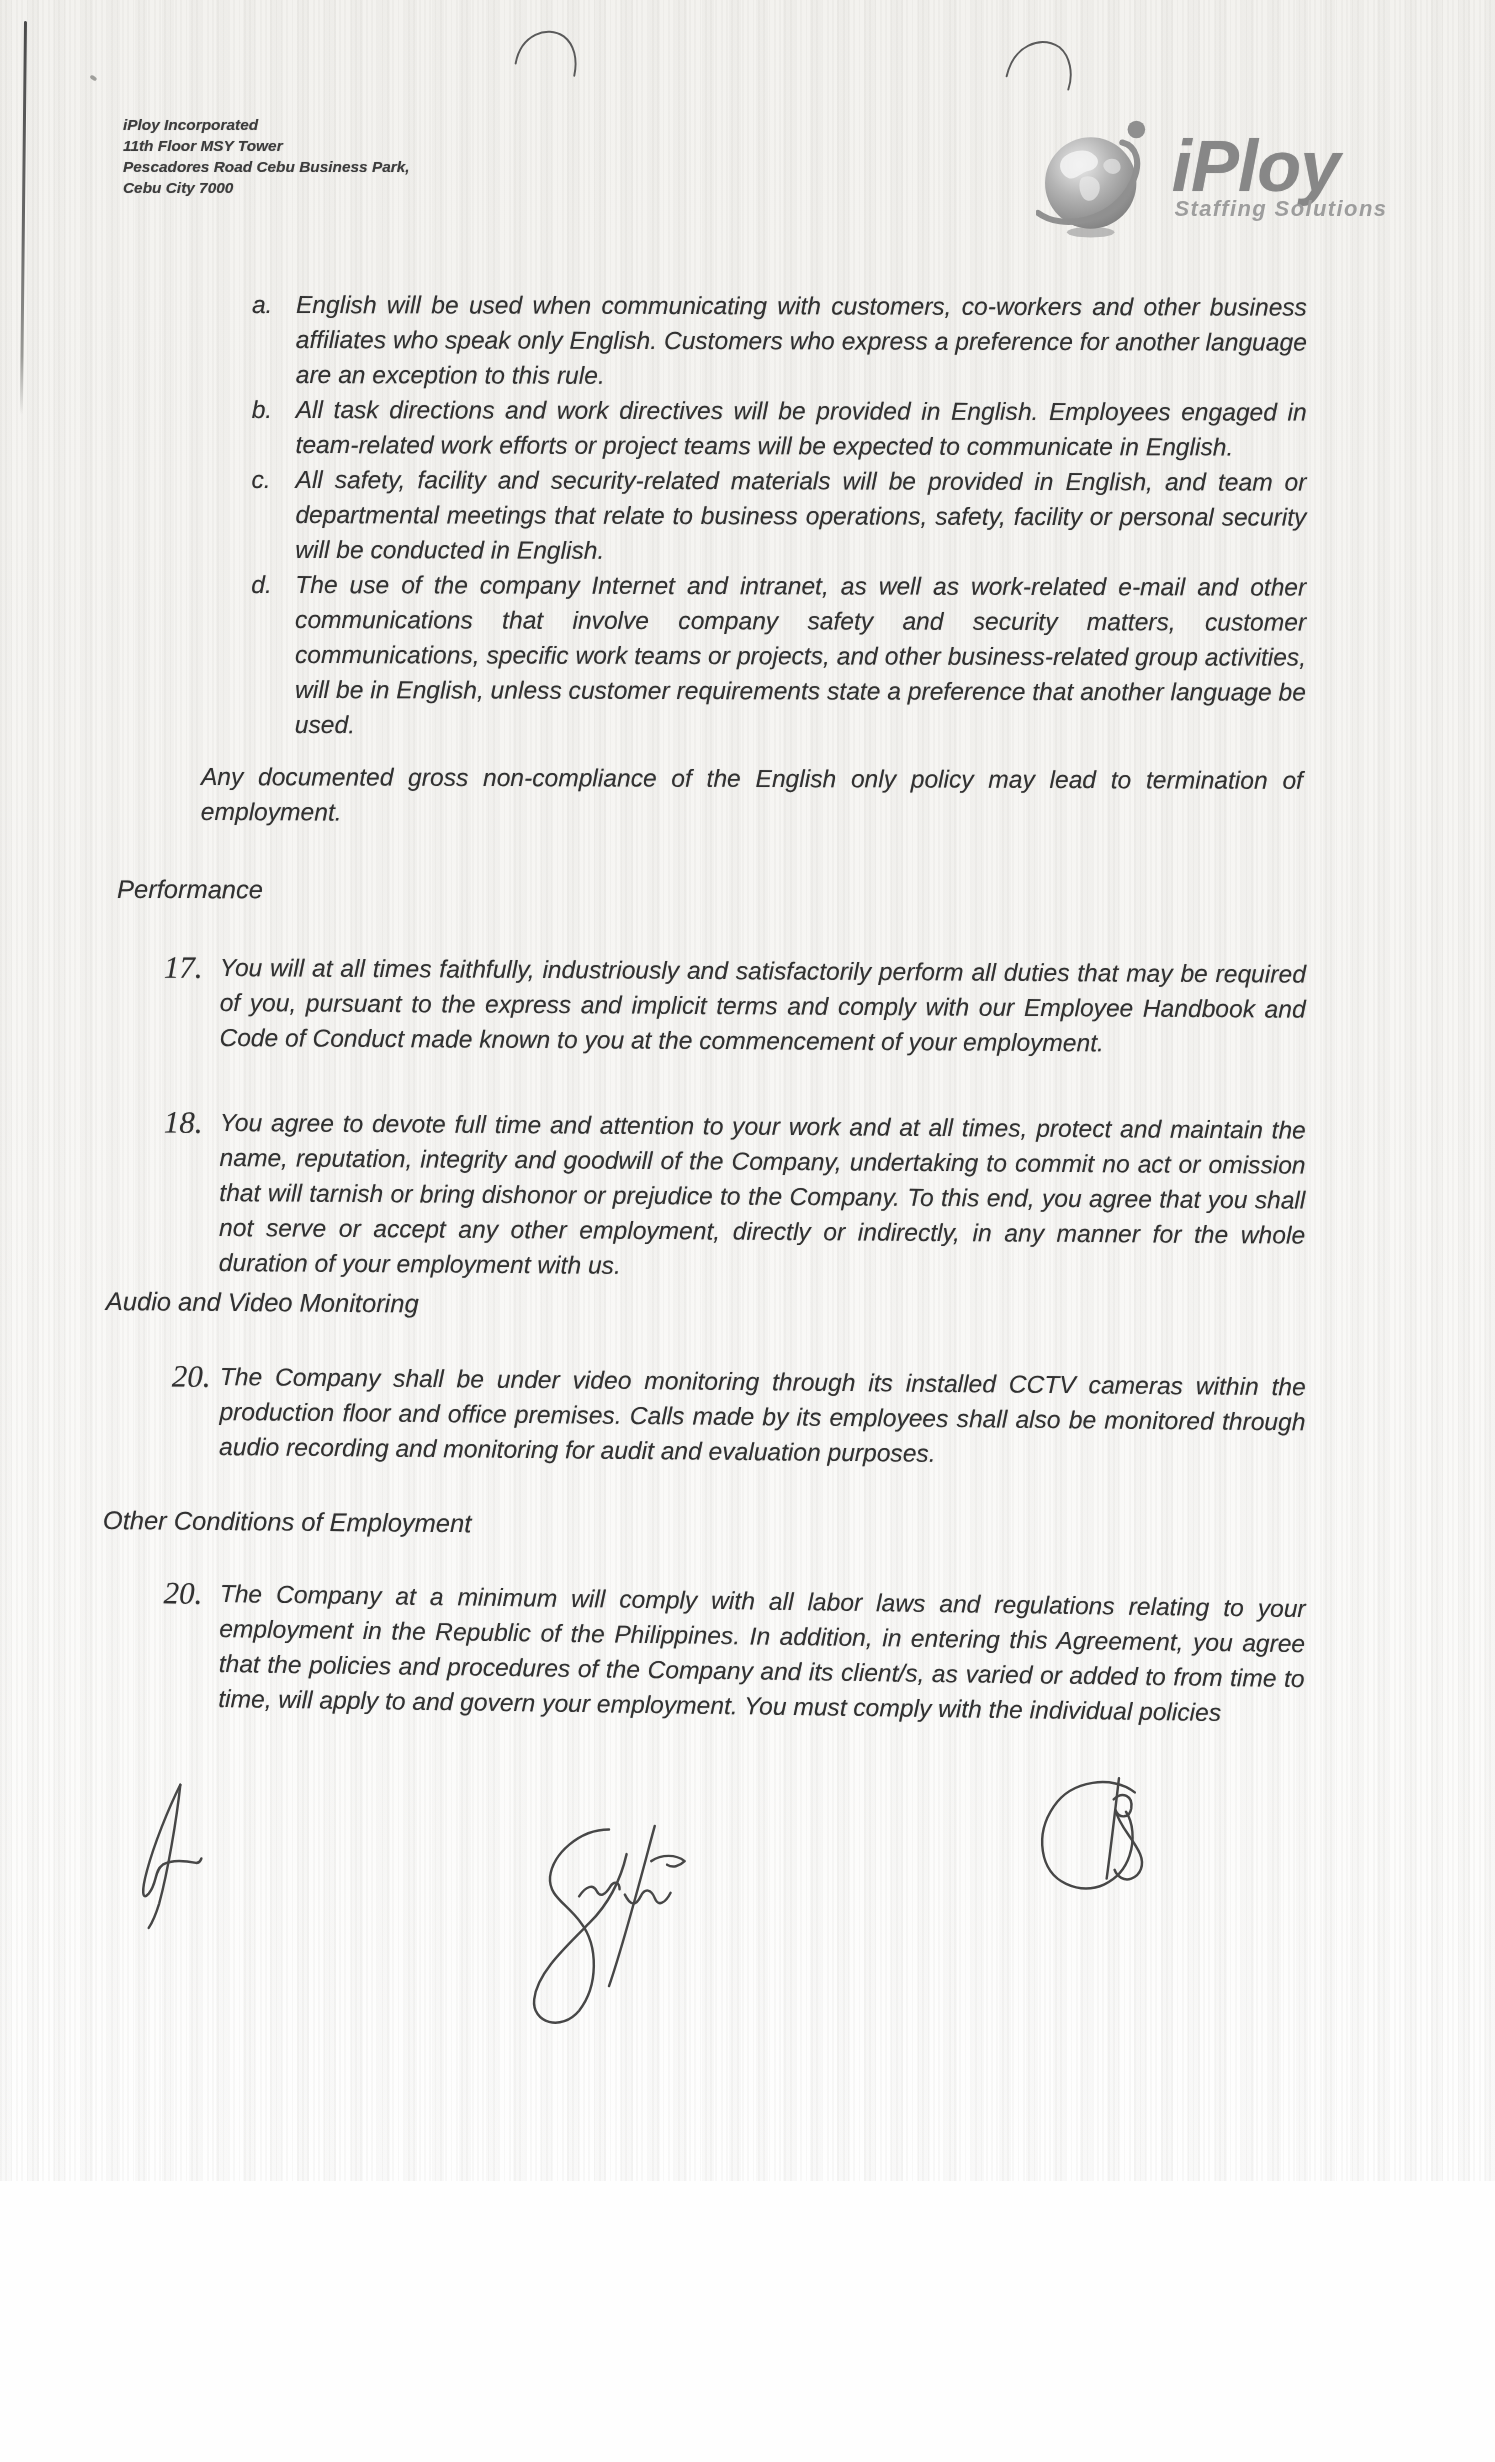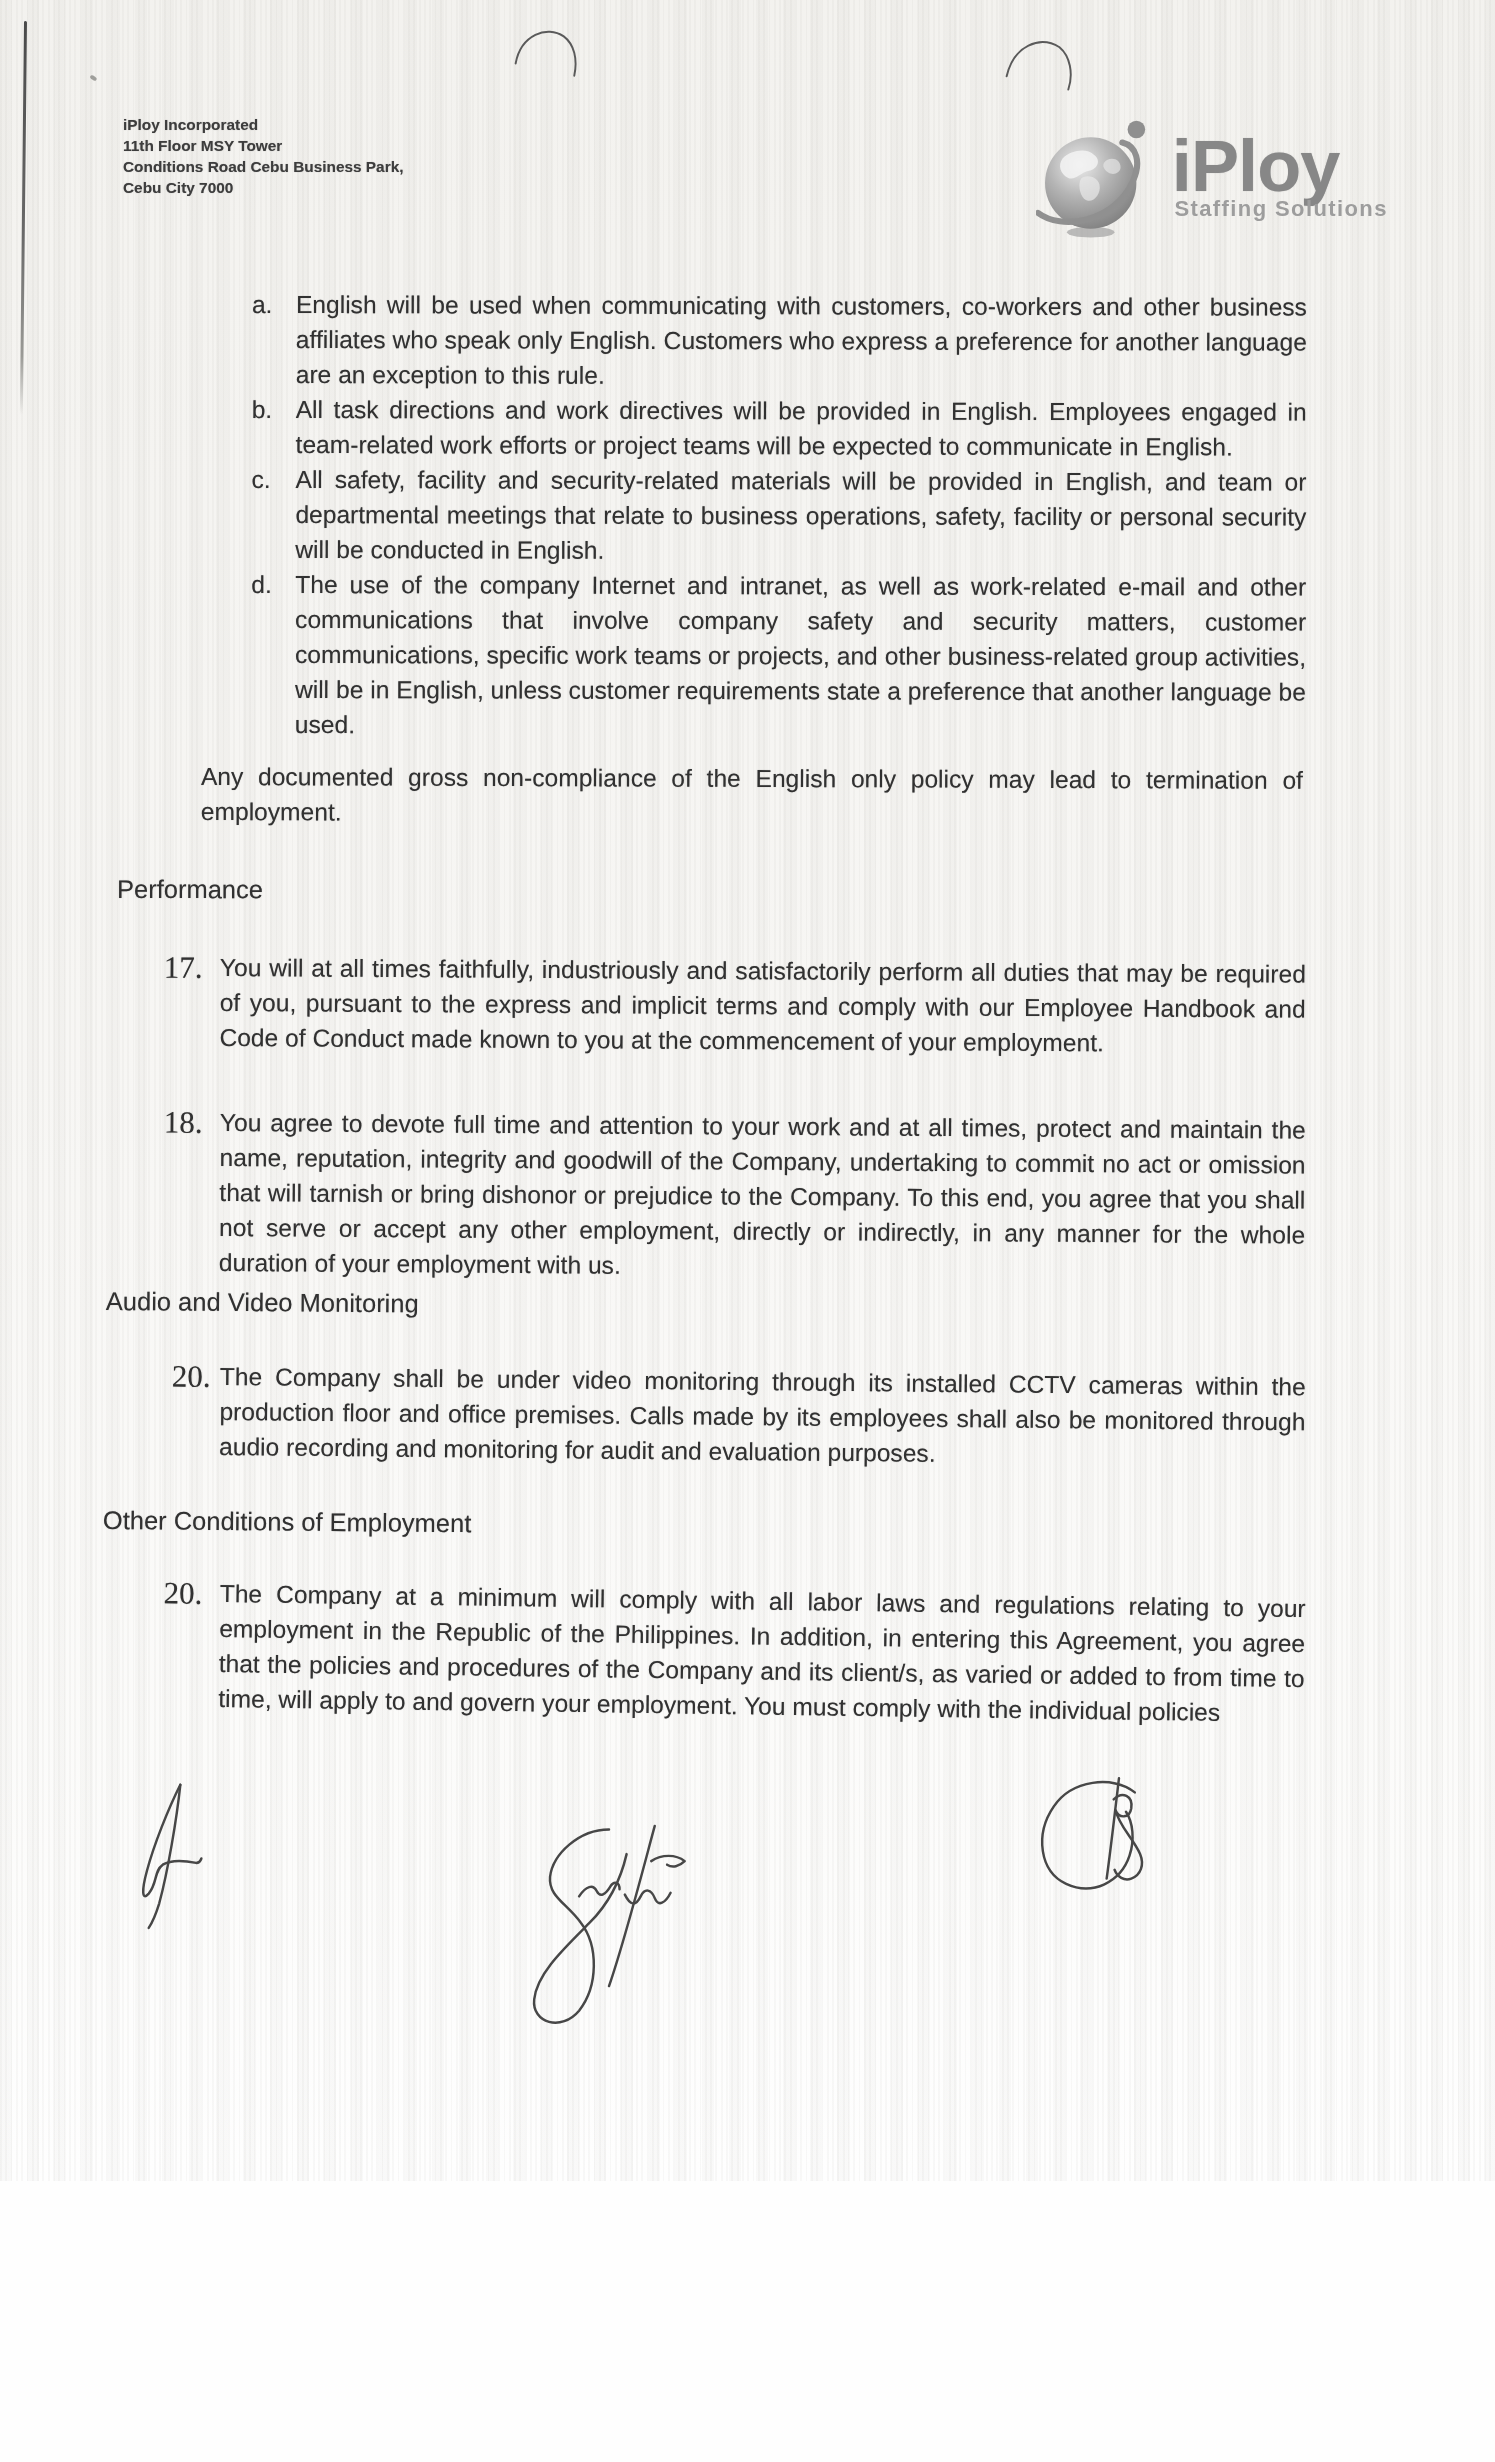--- a/index.html
+++ b/index.html
@@ -4,21 +4,21 @@
 <style>
   html, body { margin: 0; padding: 0; }
   body {
     width: 1495px; height: 2462px;
     background: #fefefe;
     position: relative;
     overflow: hidden;
     font-family: "Liberation Sans", sans-serif;
     color: #333;
   }
-  .page { position: absolute; inset: 0; }
+  .page { position: absolute; inset: 0; font-style: italic; }
 
   
   .texture {
     position: absolute; left: 0; top: 0; width: 1495px; height: 2181px;
     background:
       repeating-linear-gradient(90deg, rgba(130,127,118,0.05) 0px, rgba(130,127,118,0.05) 1.8px, rgba(130,127,118,0) 1.8px, rgba(130,127,118,0) 5.3px),
       repeating-linear-gradient(90deg, rgba(120,117,108,0.04) 0px, rgba(120,117,108,0.04) 12.3px, rgba(120,117,108,0) 12.3px, rgba(120,117,108,0) 27px),
       linear-gradient(180deg, rgba(234,232,226,0.55) 0%, rgba(239,237,232,0.45) 50%, rgba(246,245,241,0.32) 80%, rgba(255,255,255,0) 100%);
     pointer-events: none;
   }
@@ -113,21 +113,21 @@
   <svg class="curl curl-1" width="70" height="60" viewBox="0 0 80 68">
     <path d="M 3 46 C 9 13 39 2 58 15 C 70 24 74 41 70 60"></path>
   </svg>
   <svg class="curl curl-2" width="74" height="62" viewBox="0 0 84 70">
     <path d="M 3 49 C 11 14 41 2 63 16 C 75 26 79 46 73 64"></path>
   </svg>
 
   <header class="letterhead doc-text">
     <div class="lh-line">iPloy Incorporated</div>
     <div class="lh-line">11th Floor MSY Tower</div>
-    <div class="lh-line">Conditions Road Cebu Business Park,</div>
+    <div class="lh-line">Pescadores Road Cebu Business Park,</div>
     <div class="lh-line">Cebu City 7000</div>
   </header>
 
   <div class="logo">
     <svg width="134" height="123" viewBox="0 0 152 140">
       <defs>
         <radialGradient id="sphereGrad" cx="38%" cy="30%" r="78%">
           <stop offset="0%" stop-color="#ececec"></stop>
           <stop offset="45%" stop-color="#b4b4b4"></stop>
           <stop offset="100%" stop-color="#7c7c7c"></stop>

